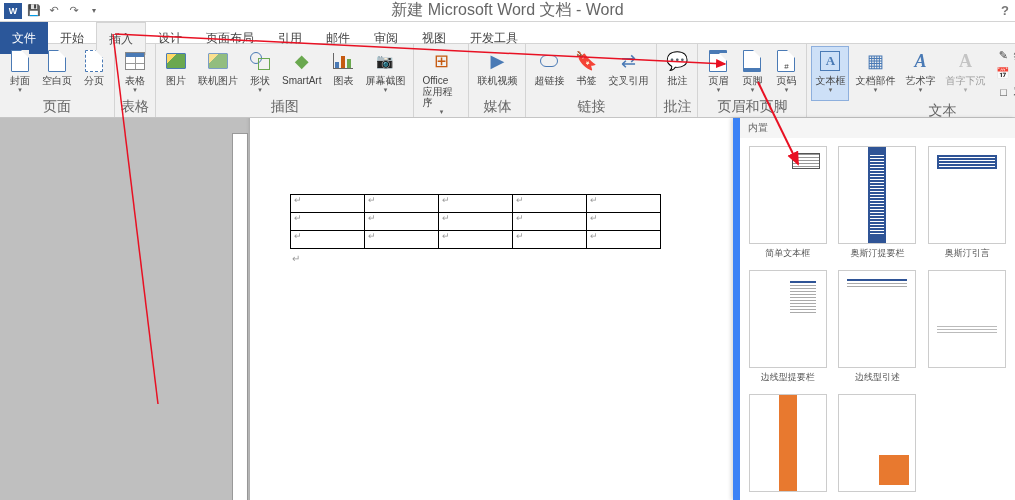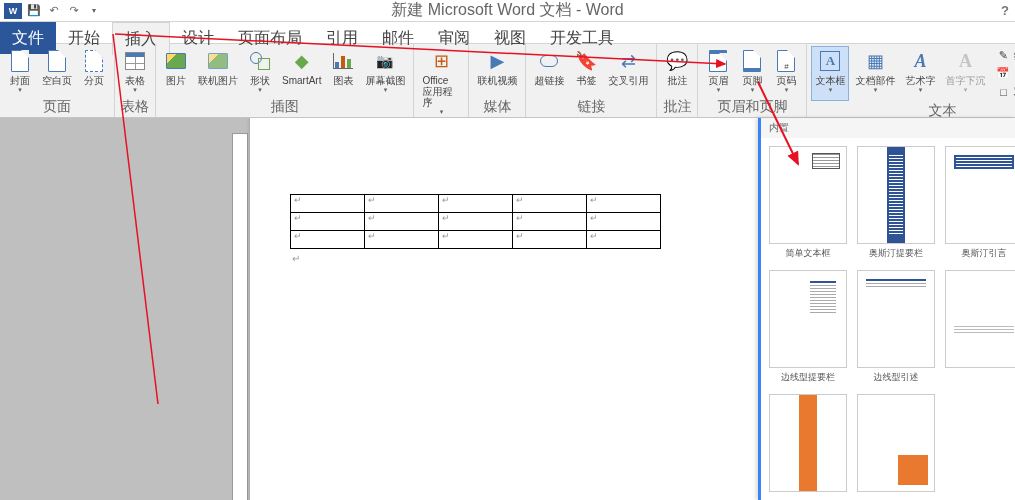--- a/index.html
+++ b/index.html
@@ -3,41 +3,41 @@
 <meta charset="utf-8">
 <style>
 *{margin:0;padding:0;box-sizing:border-box;font-family:"Microsoft YaHei","Segoe UI",sans-serif;font-size:11px;color:#444}
 body{width:1015px;height:500px;background:#f1f1f1;overflow:hidden;position:relative}
 .titlebar{height:22px;background:#fff;border-bottom:1px solid #d4d4d4;display:flex;align-items:center;position:relative}
 .qat{display:flex;gap:4px;padding:0 4px;align-items:center}
 .qat-item{width:16px;height:16px;display:flex;align-items:center;justify-content:center;color:#666;font-size:11px}
 .title{position:absolute;left:50%;transform:translateX(-50%);font-size:16px;color:#666}
 .help{position:absolute;right:6px;font-size:13px;color:#777;font-weight:bold}
 .tabs{height:22px;background:#fff;display:flex;border-bottom:1px solid #d4d4d4}
-.tab{padding:16px 12px;display:flex;align-items:center;font-size:16px;color:#444;cursor:pointer}
+.tab{padding:16px 12px;display:flex;align-items:center;font-size:12px;color:#444;cursor:pointer}
 .tab.file{background:#2b579a;color:#fff}
 .tab.active{background:#f1f1f1;border:1px solid #d4d4d4;border-bottom:none;margin-bottom:-1px}
 .ribbon{height:74px;background:#f1f1f1;display:flex;border-bottom:1px solid #c5c5c5}
 .group{display:flex;flex-direction:column;border-right:1px solid #d4d4d4;padding:2px 4px 0}
 .group-items{display:flex;flex:1;gap:2px}
 .group-label{font-size:14px;color:#666;text-align:center;padding:1px 0}
 .rbtn{display:flex;flex-direction:column;align-items:center;justify-content:flex-start;padding:2px 3px;cursor:pointer;min-width:32px;gap:2px;border:1px solid transparent}
 .rbtn.sel{background:#cde0f7;border-color:#8dafdd}
 .rbtn .ic{width:24px;height:24px;display:flex;align-items:center;justify-content:center;font-size:18px}
 .rbtn .lbl{font-size:10px;text-align:left;line-height:11px;white-space:nowrap}
 .drop{font-size:7px;color:#666;margin-top:-2px}
 .small-list{display:flex;flex-direction:column;gap:1px;padding:1px 2px}
 .sbtn{display:flex;align-items:center;gap:3px;padding:1px 3px;font-size:10px;cursor:pointer;white-space:nowrap}
 .sbtn .sic{width:14px;height:14px;display:flex;align-items:center;justify-content:center;font-size:11px}
 .canvas{position:absolute;top:118px;left:0;right:0;bottom:0;background:#bfbfbf;overflow:hidden}
 .page{position:absolute;left:250px;top:-8px;width:630px;height:840px;background:#fff;box-shadow:0 0 4px rgba(0,0,0,.2)}
 .ruler-l{position:absolute;left:232px;top:15px;width:16px;height:400px;background:#fff;border:1px solid #999}
 .maintable{position:absolute;left:290px;top:76px;border-collapse:collapse}
 .maintable td{border:1px solid #000;width:74px;height:18px;font-size:9px;color:#999;padding:0 3px;vertical-align:top}
-.gallery{position:absolute;right:0;top:118px;width:257px;bottom:0;background:#fff;border-left:3px solid #3b82f6;box-shadow:-2px 0 4px rgba(0,0,0,.15);overflow-y:auto}
+.gallery{position:absolute;right:0;top:118px;width:282px;bottom:0;background:#fff;border-left:7px solid #3b82f6;box-shadow:-2px 0 4px rgba(0,0,0,.15);overflow-y:auto}
 .gallery-hdr{font-size:10px;color:#666;padding:3px 8px;background:#f5f5f5}
 .gallery-grid{display:grid;grid-template-columns:repeat(3,1fr);gap:6px;padding:6px}
 .gitem{display:flex;flex-direction:column;align-items:center;gap:3px;cursor:pointer;padding:2px}
 .thumb{width:78px;height:98px;background:#fff;border:1px solid #ccc;position:relative;overflow:hidden}
 .glabel{font-size:9px;color:#555;text-align:center}
 svg.arrows{position:absolute;top:0;left:0;pointer-events:none;z-index:100}
 
 .i-page{width:18px;height:22px;border:1.5px solid #4a7ab5;border-radius:1px;background:#fff;position:relative}
 .i-page::after{content:"";position:absolute;right:-1px;top:-1px;border:4px solid transparent;border-top-color:#f1f1f1;border-right-color:#f1f1f1}
 .i-table{width:20px;height:18px;background:linear-gradient(#4a7ab5,#4a7ab5) 0 0/100% 4px no-repeat,#fff;border:1px solid #888;position:relative}

